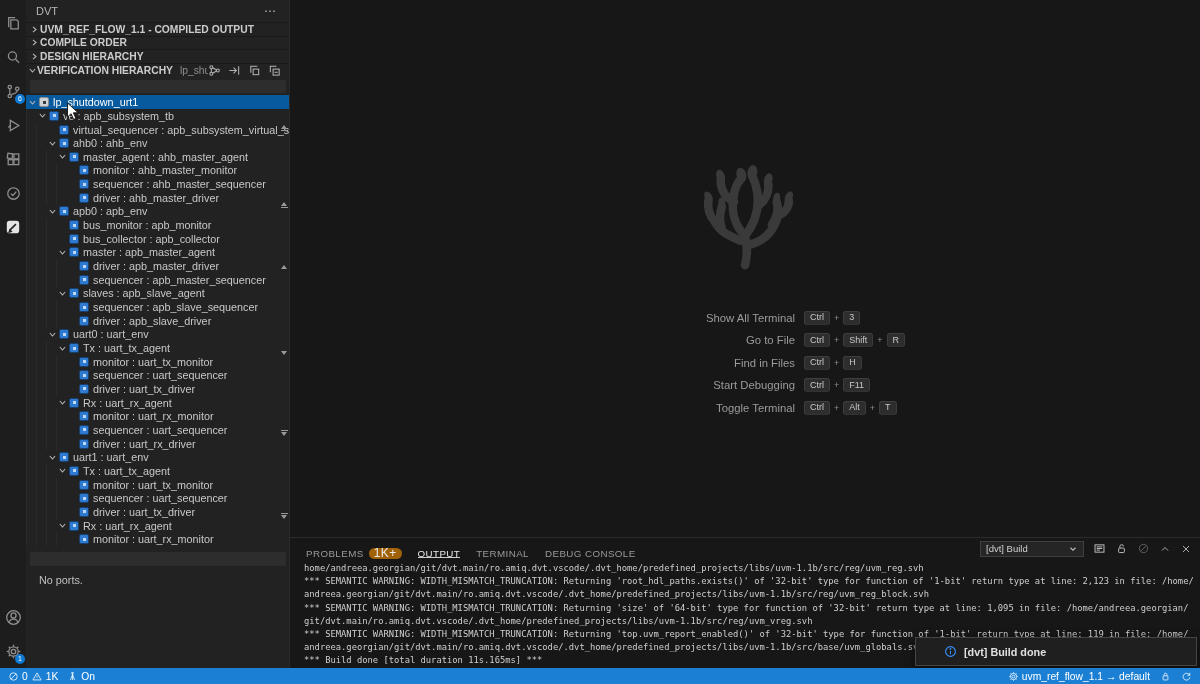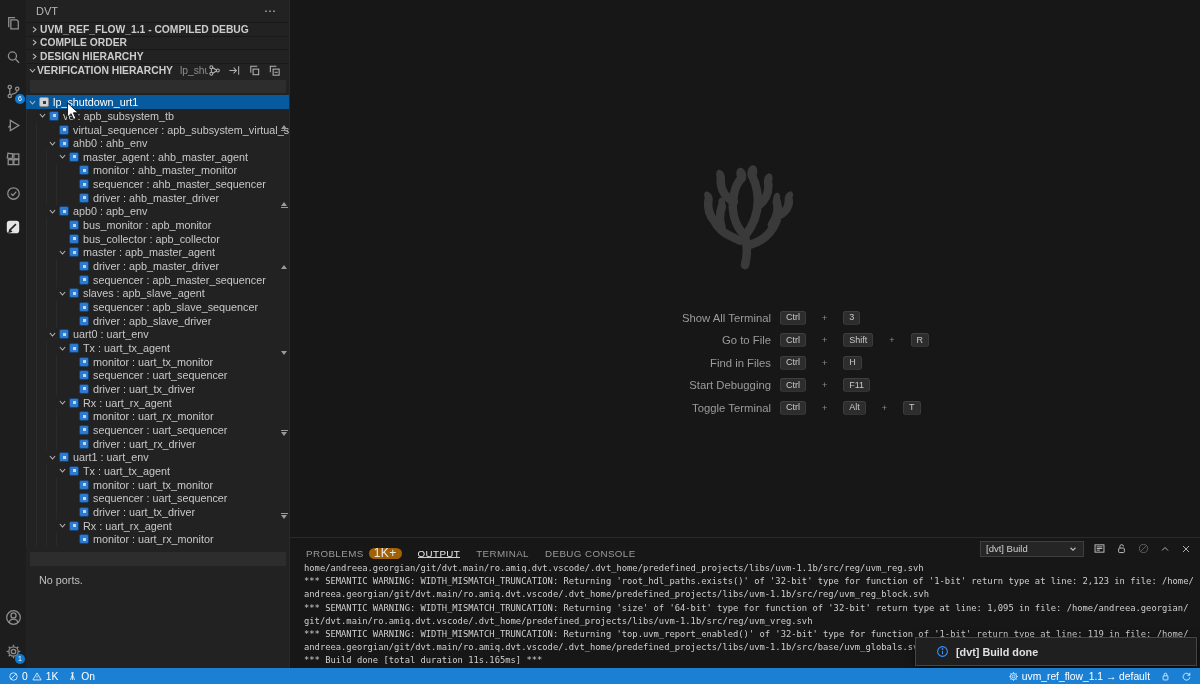--- a/index.html
+++ b/index.html
@@ -52,21 +52,21 @@
   .no-ports{padding:8px 0 0 13px;font-size:10.8px;color:#c0c0c0;}
 
   
   #editor{position:absolute;left:290px;top:0;width:910px;height:537px;background:#171717;overflow:hidden;}
   #watermark{position:absolute;left:50%;top:148px;transform:translateX(-50%);opacity:1;}
   #watermark path{stroke:#3a3a3a;fill:none;stroke-width:7;stroke-linecap:round;}
   #watermark ellipse{fill:#3a3a3a;}
   #shortcuts{position:absolute;left:50%;top:310px;transform:translateX(-50%);}
   .sc-row{display:flex;align-items:center;height:15px;margin-bottom:7.6px;}
   .sc-label{width:210px;text-align:right;font-size:11.3px;color:#9b9b9b;flex:none;}
-  .sc-keys{display:flex;align-items:center;margin-left:9px;gap:16px;}
+  .sc-keys{display:flex;align-items:center;margin-left:9px;gap:4px;}
   .kbd{background:#2d2d2d;border:1px solid #3f3f3f;border-bottom-color:#333;border-radius:3px;
     font-size:9px;color:#c8c8c8;padding:0.5px 5px;line-height:11px;}
   .plus{color:#8b8b8b;font-size:9px;}
 
   
   #panel{position:absolute;left:290px;top:537px;width:910px;height:131px;background:#171717;
     border-top:1px solid #2b2b2b;}
   .panel-bar{height:21px;display:flex;align-items:center;padding-left:16px;position:relative;}
   .ptab{display:flex;align-items:flex-end;gap:5px;margin-right:16px;font-size:9.8px;letter-spacing:.4px;
     color:#9a9a9a;height:21px;cursor:pointer;position:relative;}
@@ -79,21 +79,21 @@
   .chan-select .grow{flex:1;}
   .pa-icon{display:flex;align-items:center;cursor:pointer;}
   .pa-icon svg{stroke:#bdbdbd;fill:none;stroke-width:1.2;}
   .pa-icon.dim svg{stroke:#5f5f5f;}
   #output{padding:3px 0 0 14px;font-family:"DejaVu Sans Mono",monospace;font-size:8.8px;
     line-height:13.2px;color:#cfcfcf;white-space:pre;overflow:hidden;height:110px;}
 
   
   #notification{position:absolute;right:3px;bottom:2px;width:282px;height:29px;background:#1f1f1f;
     border:1px solid #454545;box-shadow:0 2px 8px rgba(0,0,0,.6);display:flex;align-items:center;
-    padding-left:20px;gap:7px;z-index:9;}
+    padding-left:28px;gap:7px;z-index:9;}
   #notification .ntext{font-size:10.8px;font-weight:600;color:#e0e0e0;}
 
   
   #statusbar{position:absolute;left:0;top:668px;width:1200px;height:16px;background:var(--accent);
     color:#fff;display:flex;align-items:center;font-size:10.3px;padding:0 8px;z-index:10;}
   .st-item{display:flex;align-items:center;gap:3px;margin-right:9px;cursor:pointer;white-space:nowrap;}
   .st-item svg{stroke:#fff;fill:none;stroke-width:1.1;}
   .st-grow{flex:1;}
   .st-right .st-item{margin-right:0;margin-left:10px;}
   .st-right{display:flex;align-items:center;}
@@ -186,21 +186,21 @@
       <span class="grow"></span>
       <span class="sb-more">⋯</span>
     </div>
     <div id="sections">
         <div class="section-row">
           <div class="chev">
             <svg width="9" height="9" viewBox="0 0 12 12" style="stroke:#b9b9b9;fill:none;stroke-width:1.4">
               <path d="M4 2.5l4 3.5-4 3.5"></path>
             </svg>
           </div>
-          <div>UVM_REF_FLOW_1.1 - COMPILED DEBUG</div>
+          <div>UVM_REF_FLOW_1.1 - COMPILED OUTPUT</div>
           <div class="grow"></div>
         </div>
         <div class="section-row">
           <div class="chev">
             <svg width="9" height="9" viewBox="0 0 12 12" style="stroke:#b9b9b9;fill:none;stroke-width:1.4">
               <path d="M4 2.5l4 3.5-4 3.5"></path>
             </svg>
           </div>
           <div>COMPILE ORDER</div>
           <div class="grow"></div>

